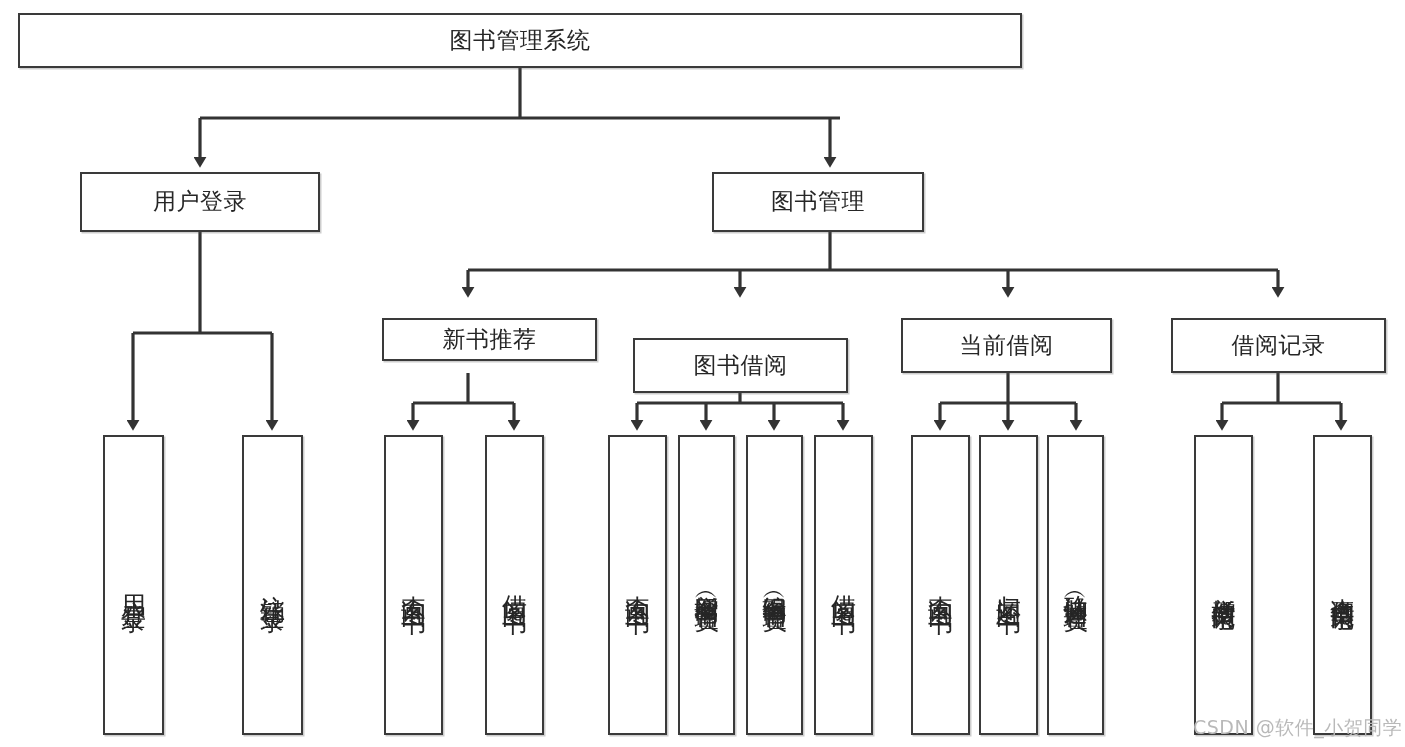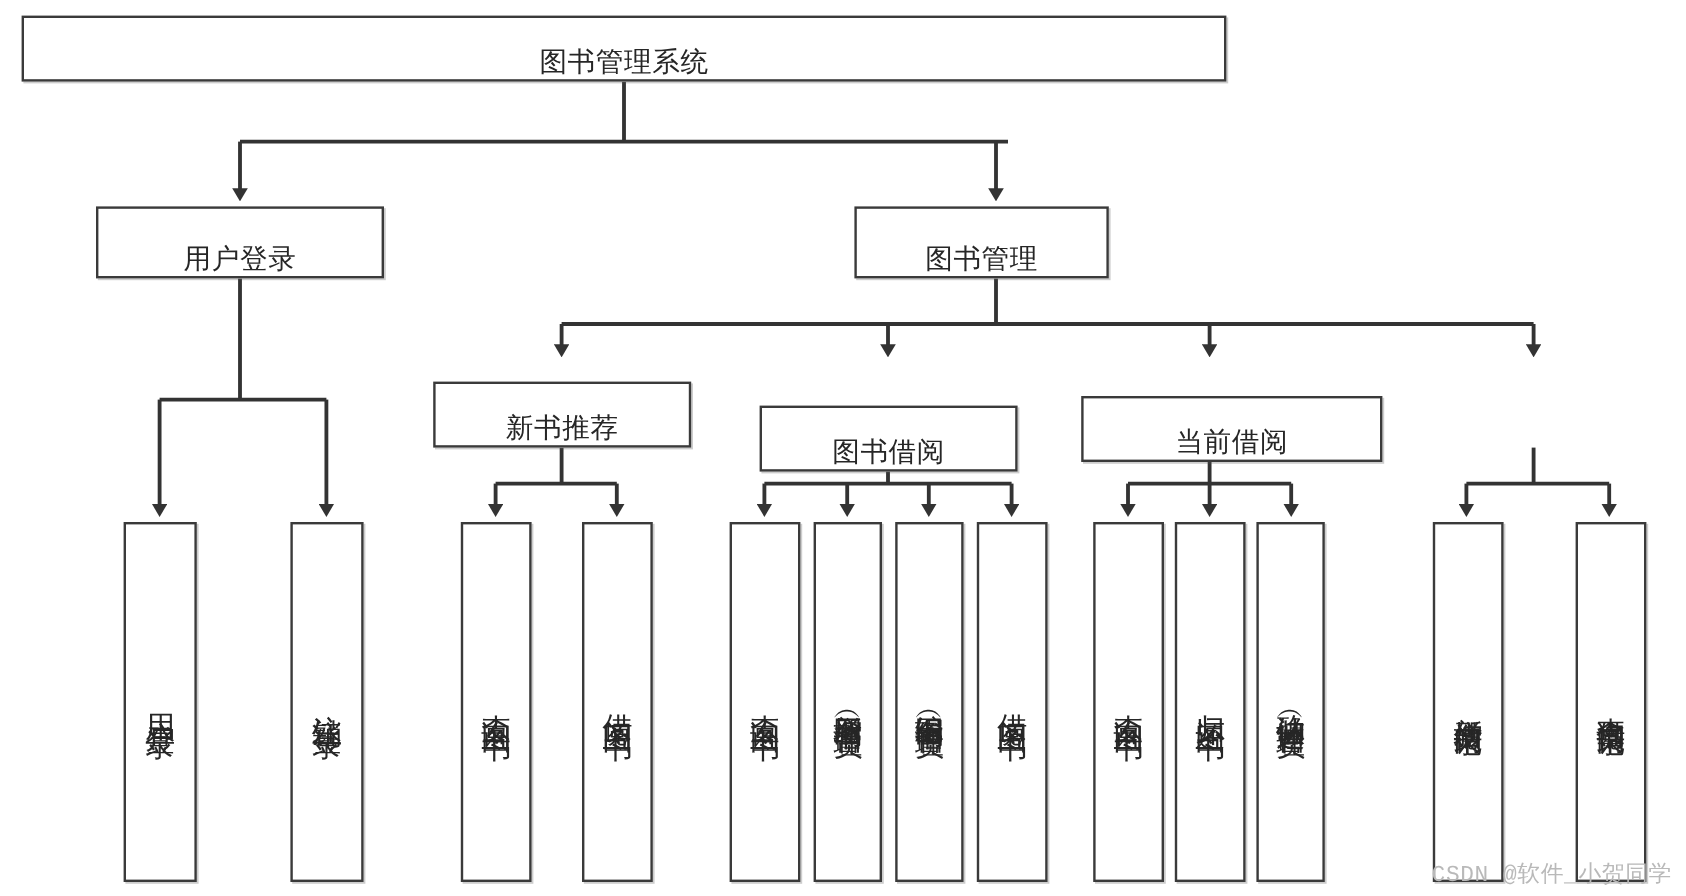--- a/index.html
+++ b/index.html
@@ -24,21 +24,21 @@
     width: 1405px;
     height: 747px;
     pointer-events: none;
   }
   .node {
     position: absolute;
     box-sizing: border-box;
     border: 2.5px solid #3a3a3a;
     background: #ffffff;
     display: flex;
-    align-items: flex-end;
+    align-items: center;
     justify-content: center;
     box-shadow: 1.5px 1.5px 0 rgba(90,90,90,0.30);
   }
   .node .label {
     color: #262626;
     line-height: 1.12;
     text-align: center;
     letter-spacing: 0.5px;
   }
   .node.horizontal .label {
@@ -59,21 +59,20 @@
   .node.vertical.tight .label {
     letter-spacing: 2px;
     font-size: 24px;
   }
   #watermark {
     position: absolute;
     color: #b9b9b9;
     font-size: 19px;
     white-space: nowrap;
     letter-spacing: 0.5px;
-    font-family: Liberation Mono, monospace;
   }
 </style>
 </head>
 <body>
 
 <div id="canvas">
 
   <svg class="wires" viewBox="0 0 1405 747">
     <defs>
       <marker id="arrow" markerWidth="11" markerHeight="13" refX="1.2" refY="6.5" orient="auto" markerUnits="userSpaceOnUse">
@@ -129,32 +128,35 @@
   </div>
 
   <div class="node horizontal" style="left:80px; top:172px; width:240px; height:60px;">
     <span class="label">用户登录</span>
   </div>
 
   <div class="node horizontal" style="left:712px; top:172px; width:212px; height:60px;">
     <span class="label">图书管理</span>
   </div>
 
-  <div class="node horizontal" style="left:361px; top:318px; width:215px; height:55px;">
+  <div class="node horizontal" style="left:382px; top:318px; width:215px; height:43px;">
     <span class="label">新书推荐</span>
   </div>
 
   <div class="node horizontal" style="left:633px; top:318px; width:215px; height:55px;margin-top:20px;">
     <span class="label">图书借阅</span>
   </div>
 
-  <div class="node horizontal" style="left:901px; top:330px; width:251px; height:55px;">
+  <div class="node horizontal" style="left:901px; top:318px; width:211px; height:55px;">
     <span class="label">当前借阅</span>
   </div>
 
+  <div class="node horizontal" style="left:1171px; top:318px; width:215px; height:55px;">
+    <span class="label">借阅记录</span>
+  </div>
 
   <div class="node vertical" style="left:103px; top:435px; width:61px; height:300px;">
     <span class="label">用户登录</span>
   </div>
 
   <div class="node vertical" style="left:242px; top:435px; width:61px; height:300px;">
     <span class="label">注销登录</span>
   </div>
 
   <div class="node vertical" style="left:384px; top:435px; width:59px; height:300px;">

